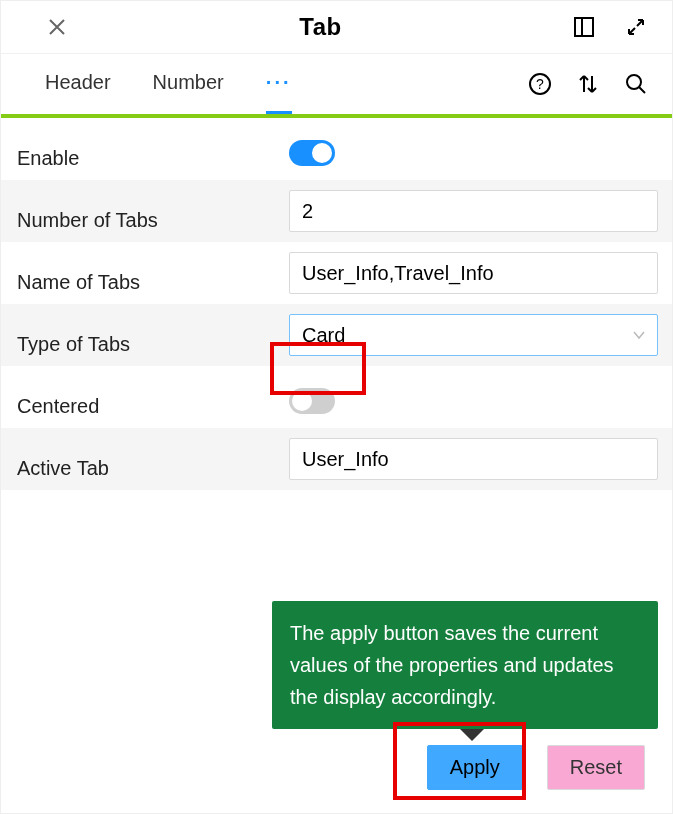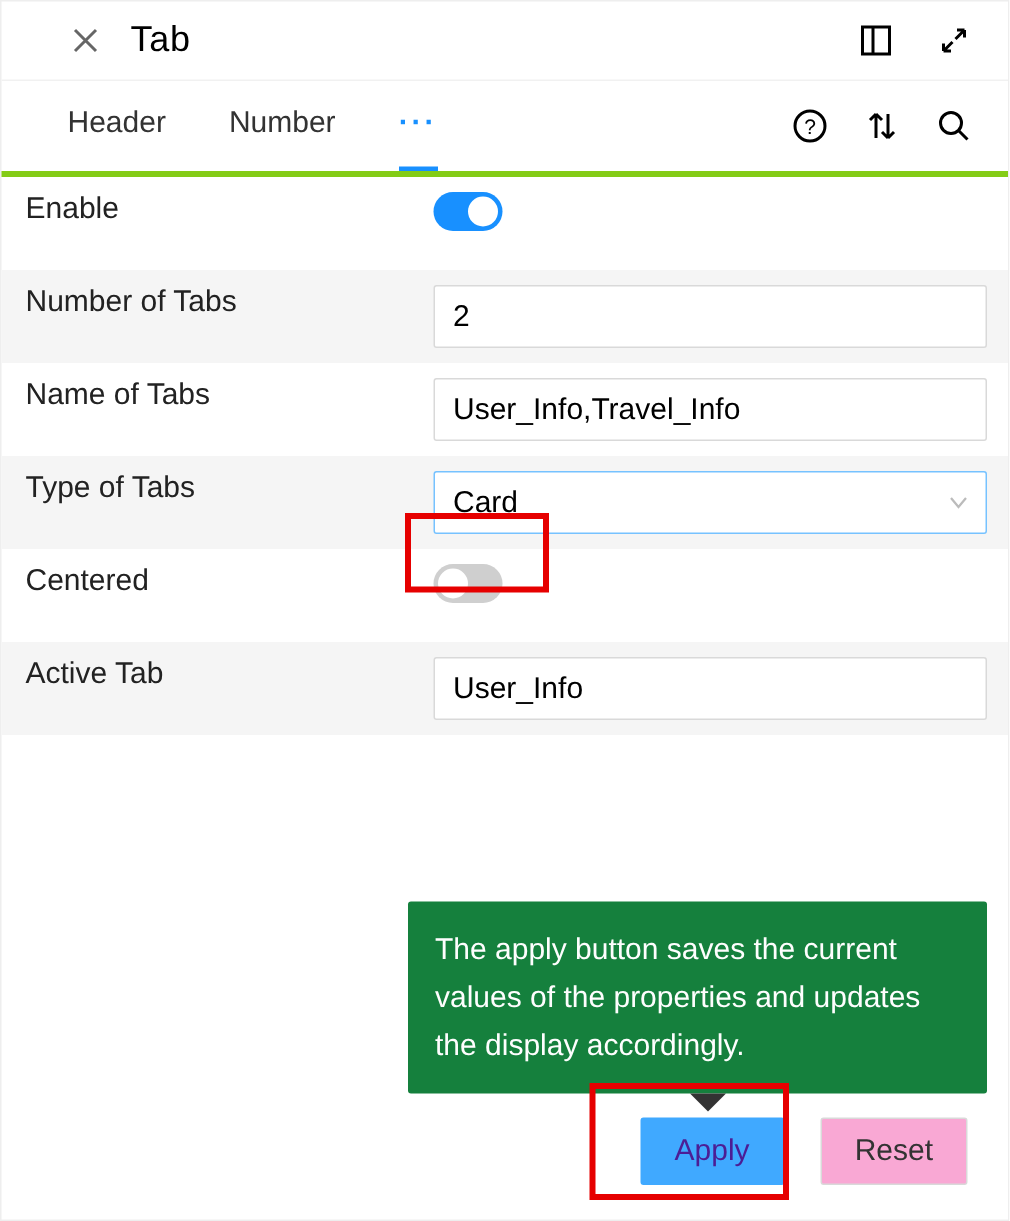--- a/index.html
+++ b/index.html
@@ -17,24 +17,25 @@
   }
   .titlebar {
     display: flex;
     align-items: center;
     padding: 12px 24px 12px 44px;
     gap: 18px;
     border-bottom: 1px solid #f1f1f1;
   }
   .title-text {
     font-size: 24px;
-    font-weight: 400;
+    font-weight: 700;
     flex: 1;
     color: #000;
     letter-spacing: 0.5px;
+    text-align: center;
   }
   .icon-btn {
     width: 24px; height: 24px;
     display: flex; align-items: center; justify-content: center;
     cursor: pointer;
   }
   .tabbar {
     display: flex;
     align-items: center;
     padding: 0 24px 0 44px;
@@ -50,21 +51,21 @@
     align-items: center;
     border-bottom: 3px solid transparent;
     cursor: pointer;
   }
   .tab.active { color: #1890ff; border-bottom-color: #1890ff; }
   .tabbar-spacer { flex: 1; }
   .tabbar-right { display: flex; gap: 24px; align-items: center;}
   .rows { }
   .row {
     display: flex;
-    align-items: flex-start;
+    align-items: flex-end;
     padding: 10px 14px 10px 16px;
     min-height: 62px;
     gap: 12px;
   }
   .row.alt { background: #f5f5f5; gap: 12px; }
   .rlabel {
     flex: 0 0 260px;
     font-size: 20px;
     color: #222;
   }
@@ -147,21 +148,21 @@
   }
   .btn {
     font-size: 20px;
     padding: 10px 22px;
     border-radius: 2px;
     cursor: pointer;
     font-family: inherit;
   }
   .btn-primary {
     background: #40a9ff;
-    color: #4c1d95;
+    color: #000000;
     border: 1px solid #40a9ff;
   }
   .btn-default {
     background: #f9a8d4;
     color: #333;
     border: 1px solid #d9d9d9;
   }
   
   .tooltip {
     position: absolute;

